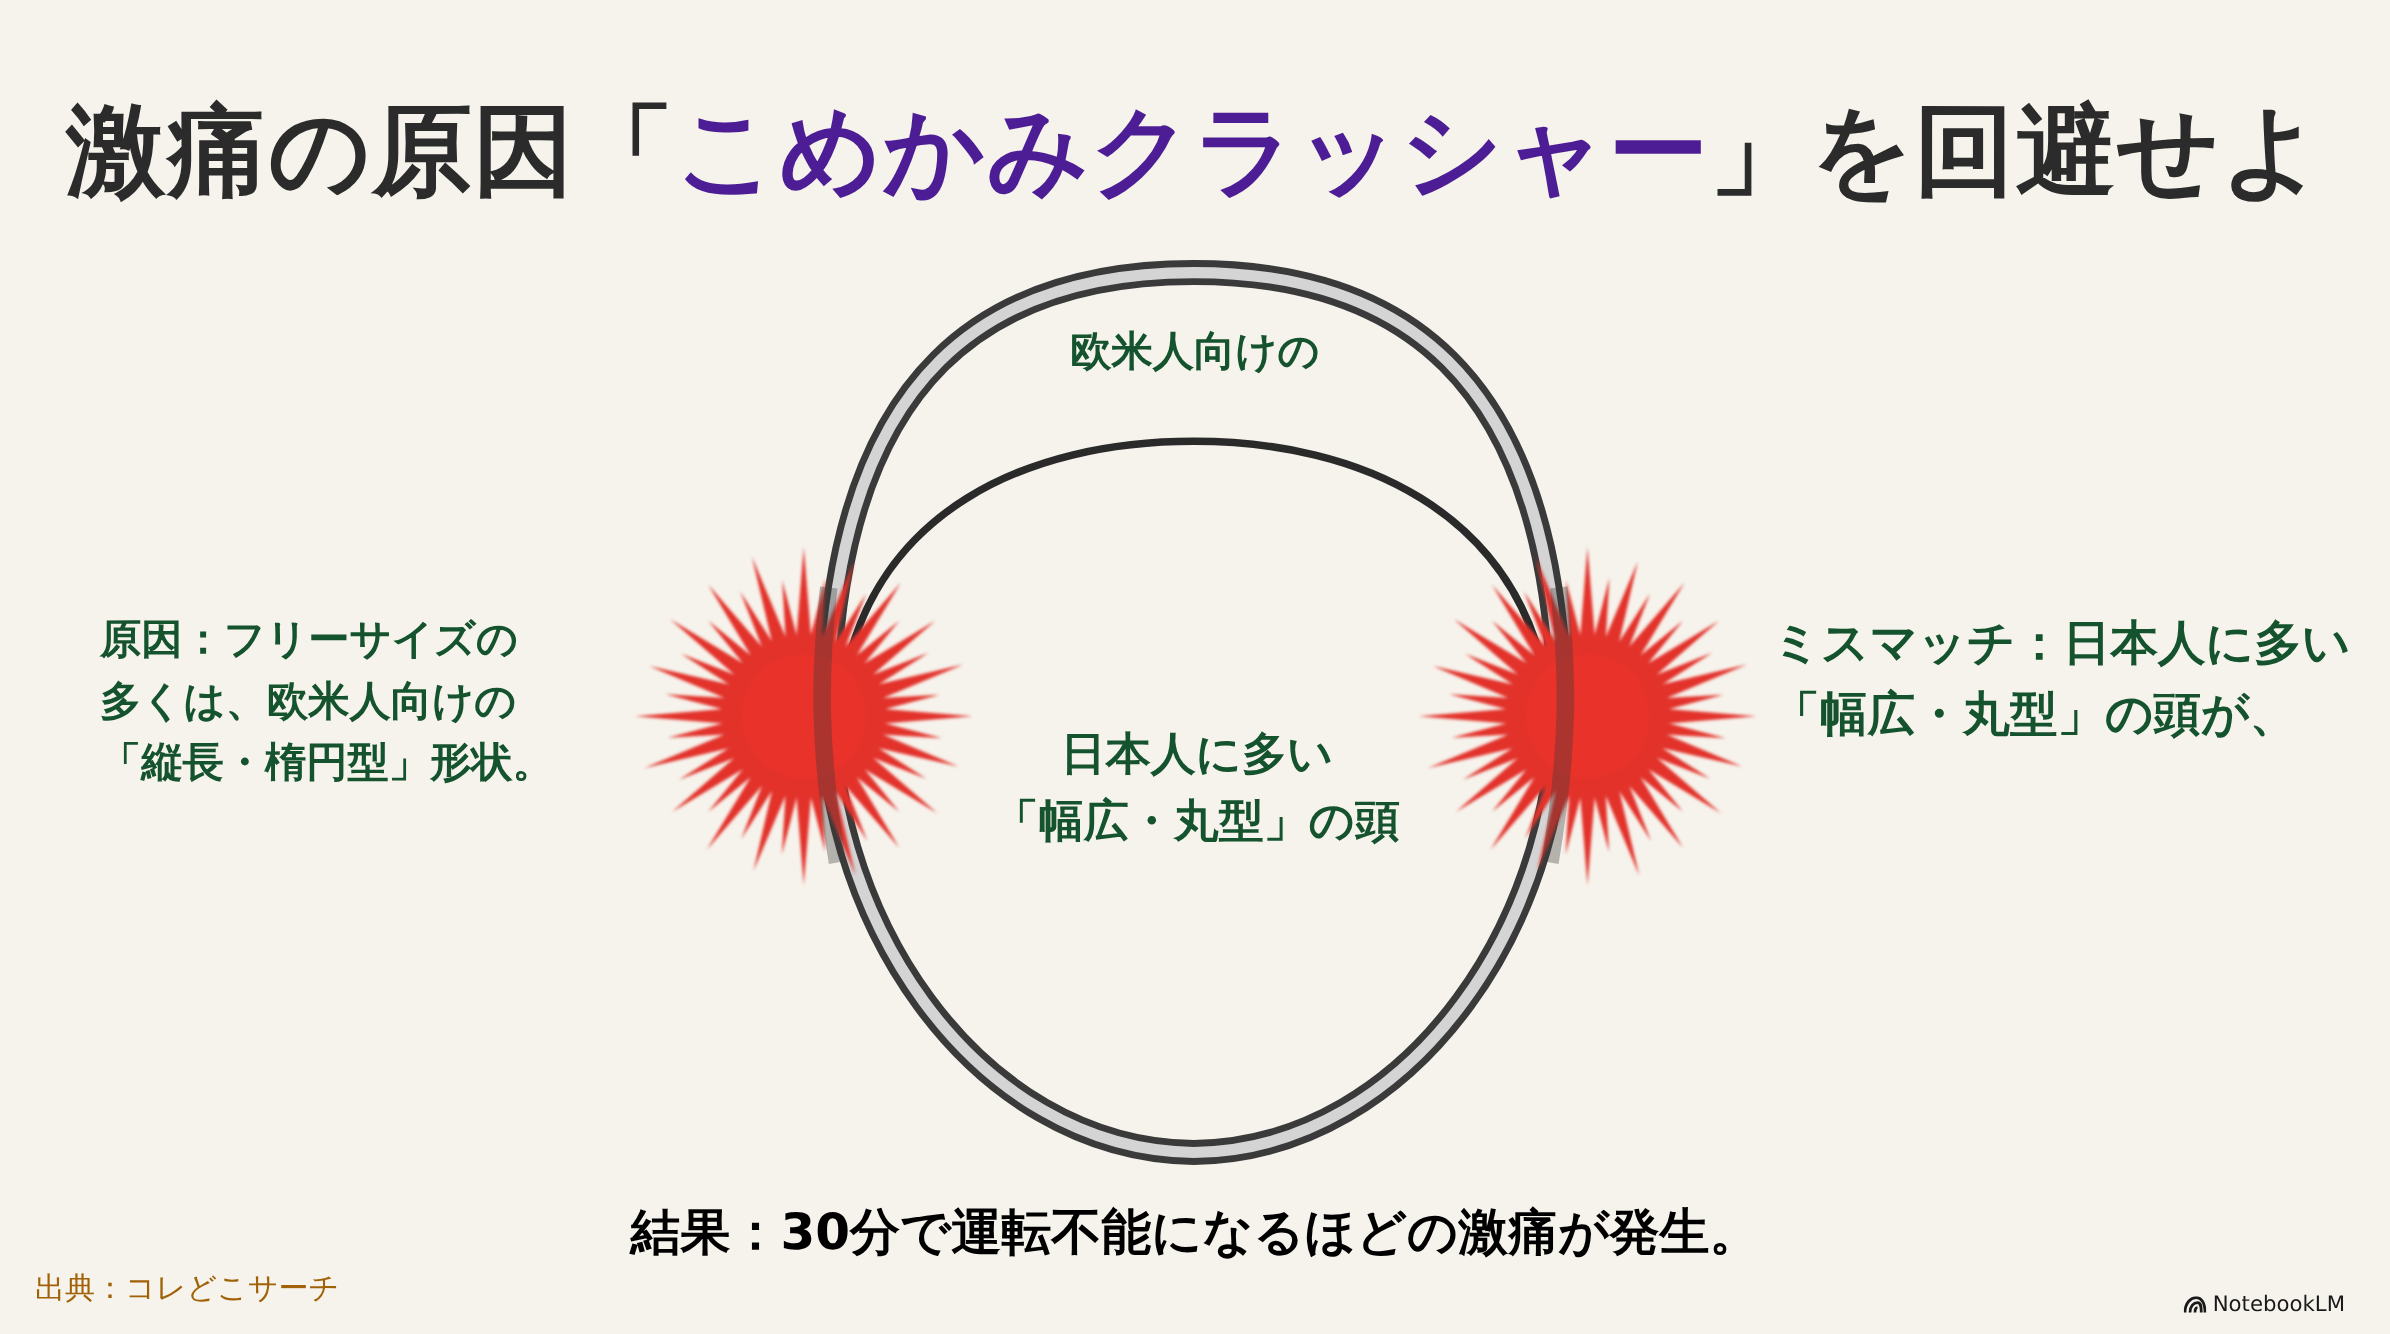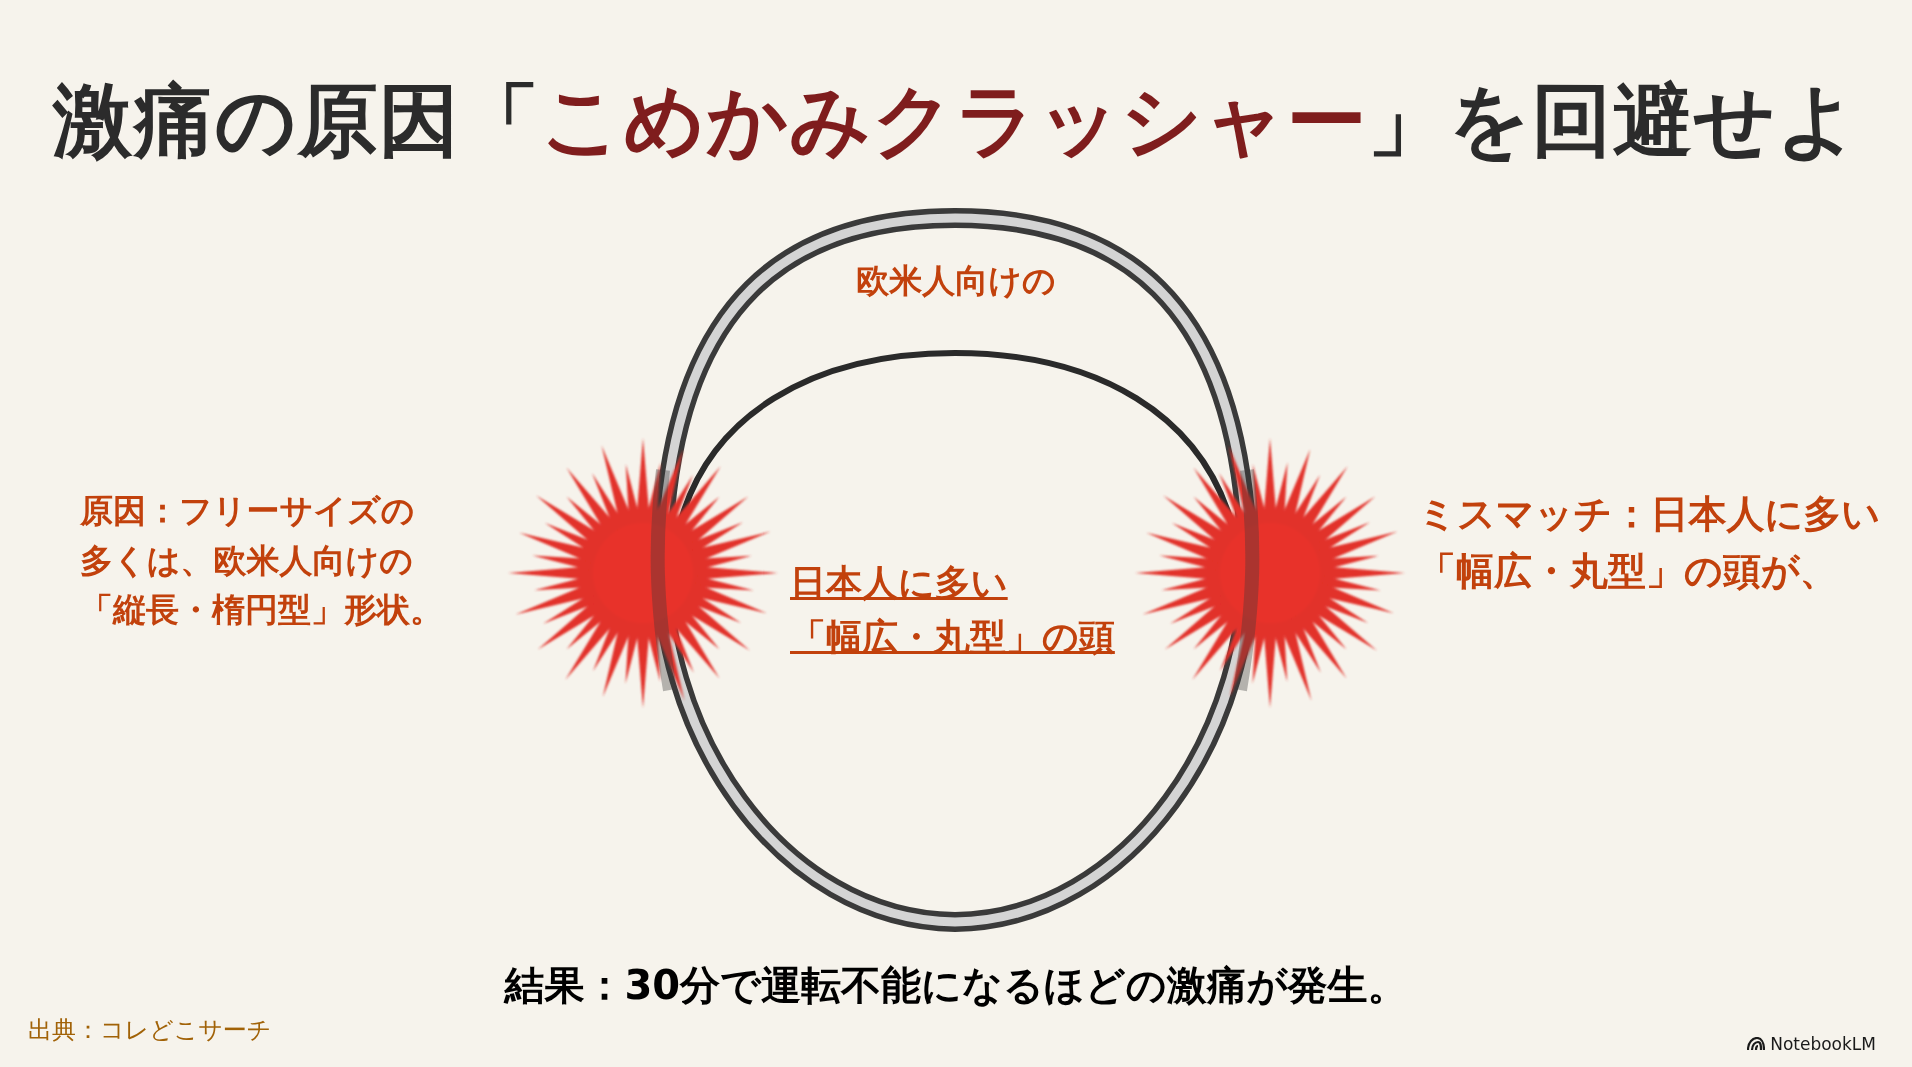--- a/index.html
+++ b/index.html
@@ -9,28 +9,28 @@
     font-family: "DejaVu Sans", "Liberation Sans", sans-serif;
     position: relative;
     color: #1f1f1f;
   }
   .title {
     position: absolute; left: 0; right: 0; top: 68px;
     text-align: center;
     font-size: 80px; font-weight: bold; letter-spacing: 1px;
     color: #2b2b2b; white-space: nowrap;
   }
-  .title .accent { color: #7f1d1d; }
+  .title .accent { color: #4c1d95; }
   .diagram { position: absolute; left: 0; top: 0; width: 1912px; height: 1067px; }
   .label {
-    position: absolute; font-weight: bold; color: #c2410c;
+    position: absolute; font-weight: bold; color: #14532d;
     white-space: nowrap; line-height: 1.45;
   }
   .top-label { left: 806px; top: 258px; width: 300px; text-align: center; font-size: 33px; line-height: 1.38; }
-  .center-label { left: 790px; top: 556px; width: 335px; text-align: left; font-size: 36px; line-height: 1.5; text-decoration: underline; }
+  .center-label { left: 790px; top: 577px; width: 335px; text-align: center; font-size: 36px; line-height: 1.5; }
   .left-label { left: 80px; top: 486px; font-size: 33px; line-height: 1.5; }
   .right-label { left: 1418px; top: 486px; font-size: 38px; line-height: 1.5; }
   .result-label { position: absolute; left: 0; right: 0; top: 958px; text-align: center; font-size: 40px; font-weight: bold; color: #000000; }
   .source { position: absolute; left: 28px; top: 1014px; font-size: 24px; color: #a16207; }
   .brand { position: absolute; right: 36px; top: 1034px; font-size: 17px; color: #1a1a1a; display: flex; align-items: center; gap: 5px; }
   .brand svg { display: block; }
 </style>
 </head>
 <body>
 

